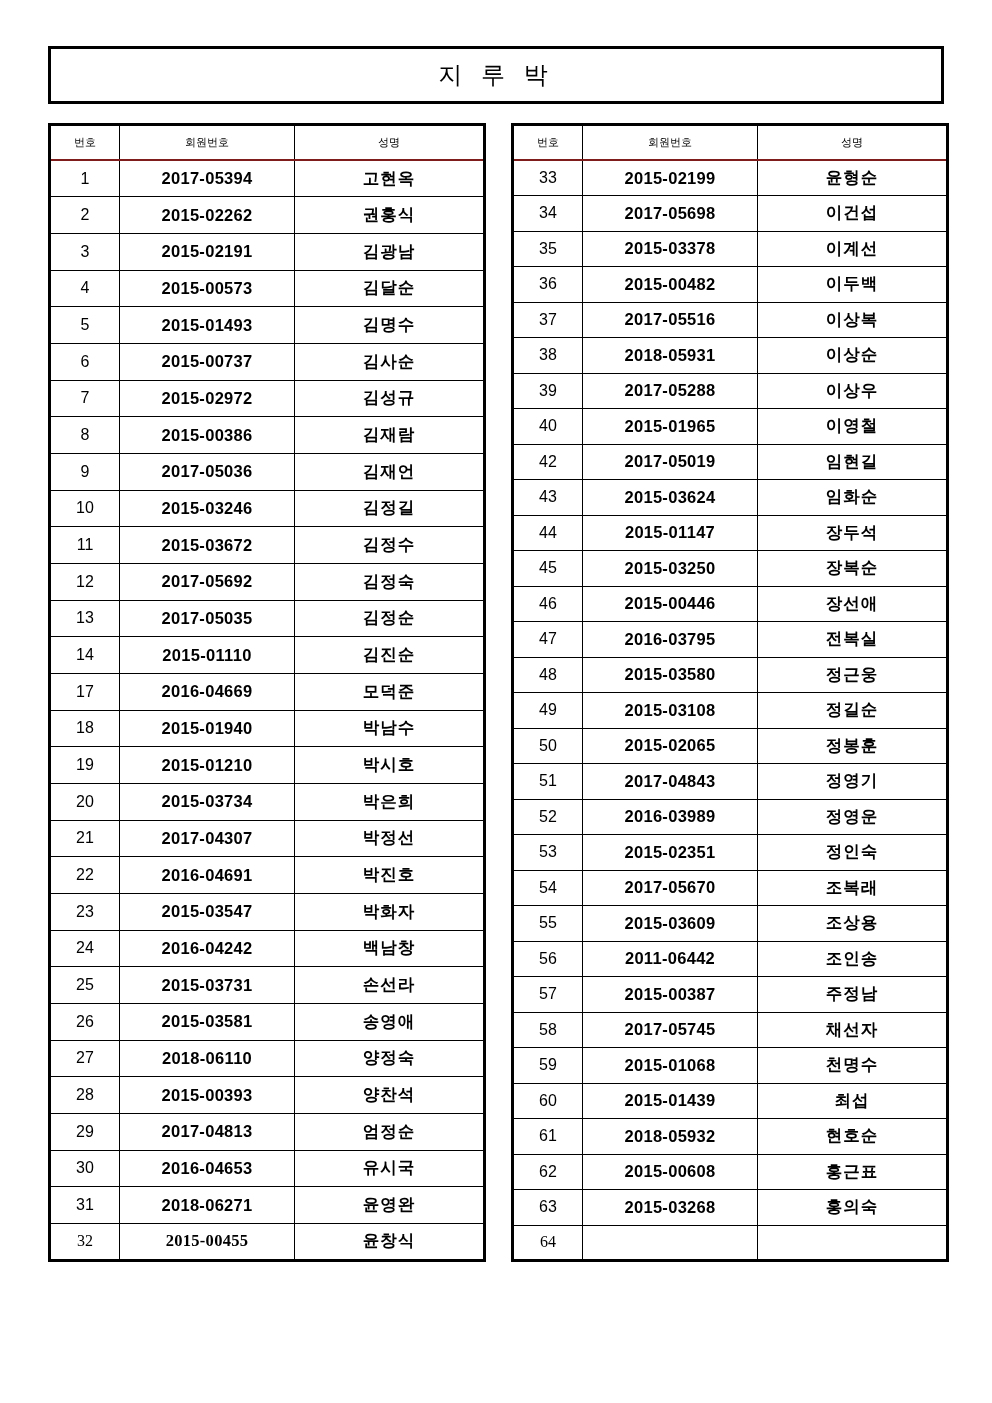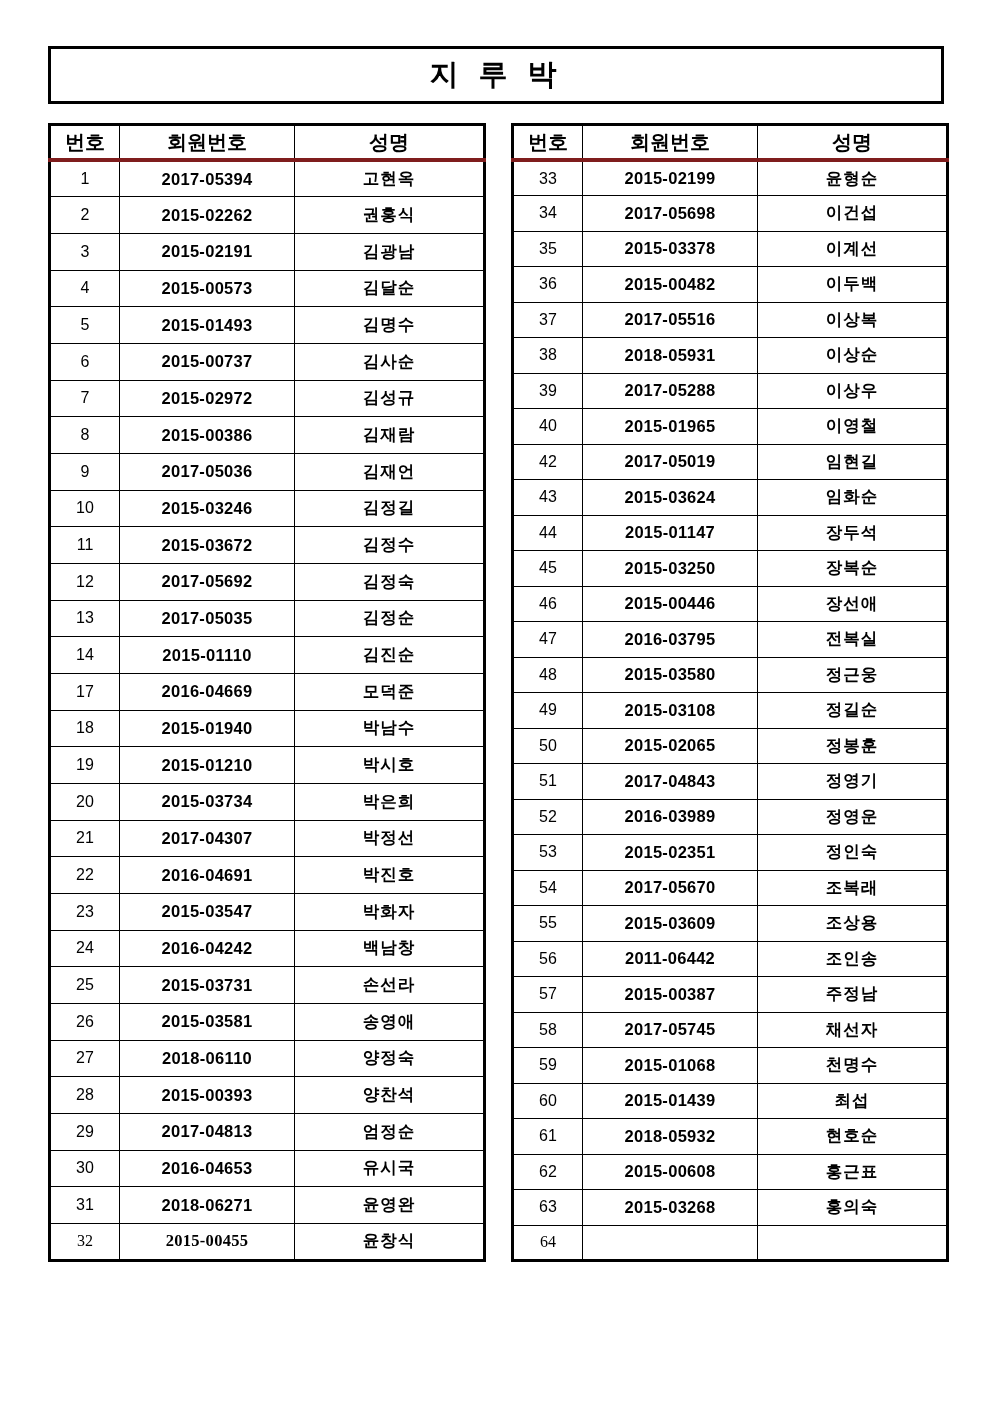--- a/index.html
+++ b/index.html
@@ -23,22 +23,22 @@
   }
   .title-box {
     border: 3px solid #000;
     height: 58px;
     display: flex;
     align-items: center;
     justify-content: center;
     box-sizing: border-box;
   }
   .title-text {
-    font-size: 29px;
-    font-weight: bold;
+    font-size: 24px;
+    font-weight: normal;
     letter-spacing: 6px;
   }
   .tables {
     display: flex;
     margin-top: 19px;
     gap: 25px;
   }
   table.roster {
     border-collapse: collapse;
     table-layout: fixed;
@@ -47,23 +47,23 @@
   }
   table.roster th, table.roster td {
     border: 1px solid #000;
     height: 35.5px;
     text-align: center;
     vertical-align: middle;
     box-sizing: border-box;
     padding: 0;
   }
   table.roster thead th {
-    font-size: 20px;
-    font-weight: bold;
-    border-bottom: 4px solid #7f1d1d;
+    font-size: 11px;
+    font-weight: normal;
+    border-bottom: 2px solid #7f1d1d;
   }
   .col-no { width: 70px; }
   .col-id { width: 175px; }
   .col-name { width: 190px; }
 
   td.cell-no {
     font-size: 16px;
     font-weight: normal;
   }
   td.cell-id {

